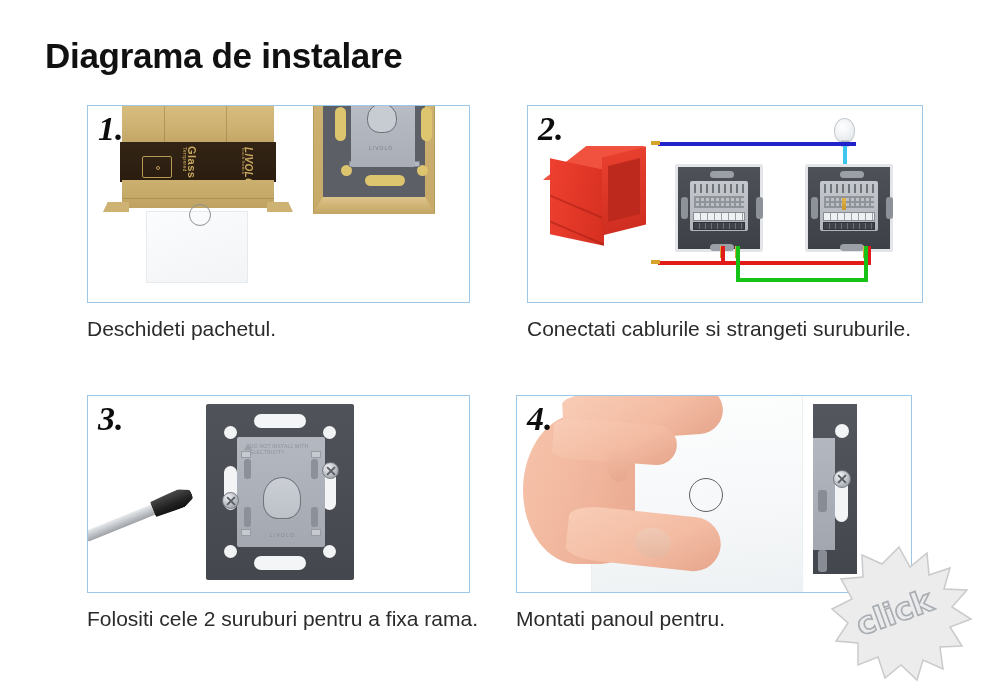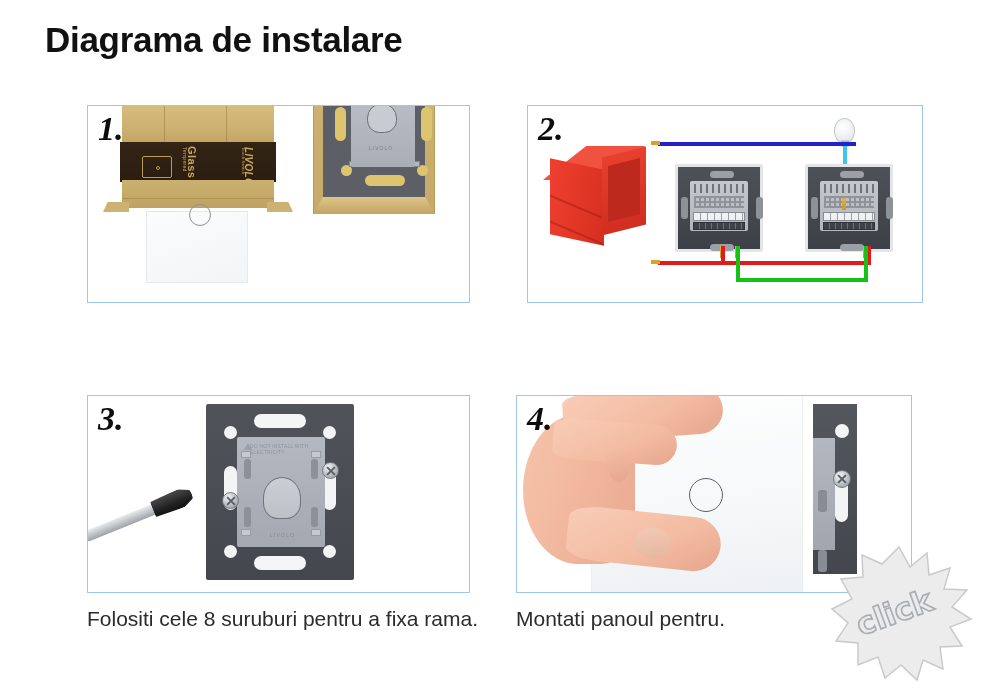--- a/index.html
+++ b/index.html
@@ -10,21 +10,21 @@
     background: #ffffff;
     font-family: "Liberation Sans", sans-serif;
     overflow: hidden;
     position: relative;
   }
 
   
   .page-title {
     position: absolute;
     left: 45px;
-    top: 20px;
+    top: 36px;
     font-size: 35px;
     font-weight: bold;
     color: #111111;
     letter-spacing: -0.3px;
   }
 
   
   .steps {
     position: absolute;
     left: 0; top: 0;
@@ -617,20 +617,21 @@
           <div class="s1-clip s1-clip-b"></div>
           <div class="s1-module">
             <div class="s1-mod-circle"></div>
             <div class="s1-mod-brand">LIVOLO</div>
           </div>
         </div>
         <div class="s1-ob-bottom"></div>
       </div>
 
     </div>
+    <div class="caption">Deschideti pachetul.</div>
   </div>
 
   <div class="step step-2">
     <div class="frame frame-2">
 
       <div class="step-num">2.</div>
 
       <div class="s2-redbox">
         <div class="rb-face-top"></div>
         <div class="rb-face-front">
@@ -686,20 +687,21 @@
         <div class="wire wire-red-up-b"></div>
         <div class="wire wire-red-main"></div>
         <div class="wire-red-tip"></div>
 
         <div class="wire wire-green-up-a"></div>
         <div class="wire wire-green-up-b"></div>
         <div class="wire wire-green-h"></div>
       </div>
 
     </div>
+    <div class="caption">Conectati cablurile si strangeti suruburile.</div>
   </div>
 
   <div class="step step-3">
     <div class="frame">
 
       <div class="step-num">3.</div>
 
       <div class="s3-frame">
         <div class="s3-slot-top"></div>
         <div class="s3-slot-bot"></div>
@@ -728,21 +730,21 @@
         <div class="s3-screw s3-sc-l"></div>
         <div class="s3-screw s3-sc-r"></div>
       </div>
 
       <div class="s3-driver">
         <div class="s3-driver-shaft"></div>
         <div class="s3-driver-tip"></div>
       </div>
 
     </div>
-    <div class="caption">Folositi cele 8 suruburi pentru a fixa rama.</div>
+    <div class="caption">Folositi cele 2 suruburi pentru a fixa rama.</div>
   </div>
 
   <div class="step step-4">
     <div class="frame frame-4">
 
       <div class="step-num">4.</div>
 
       <div class="s4-wall"></div>
 
       <div class="s4-glass">

